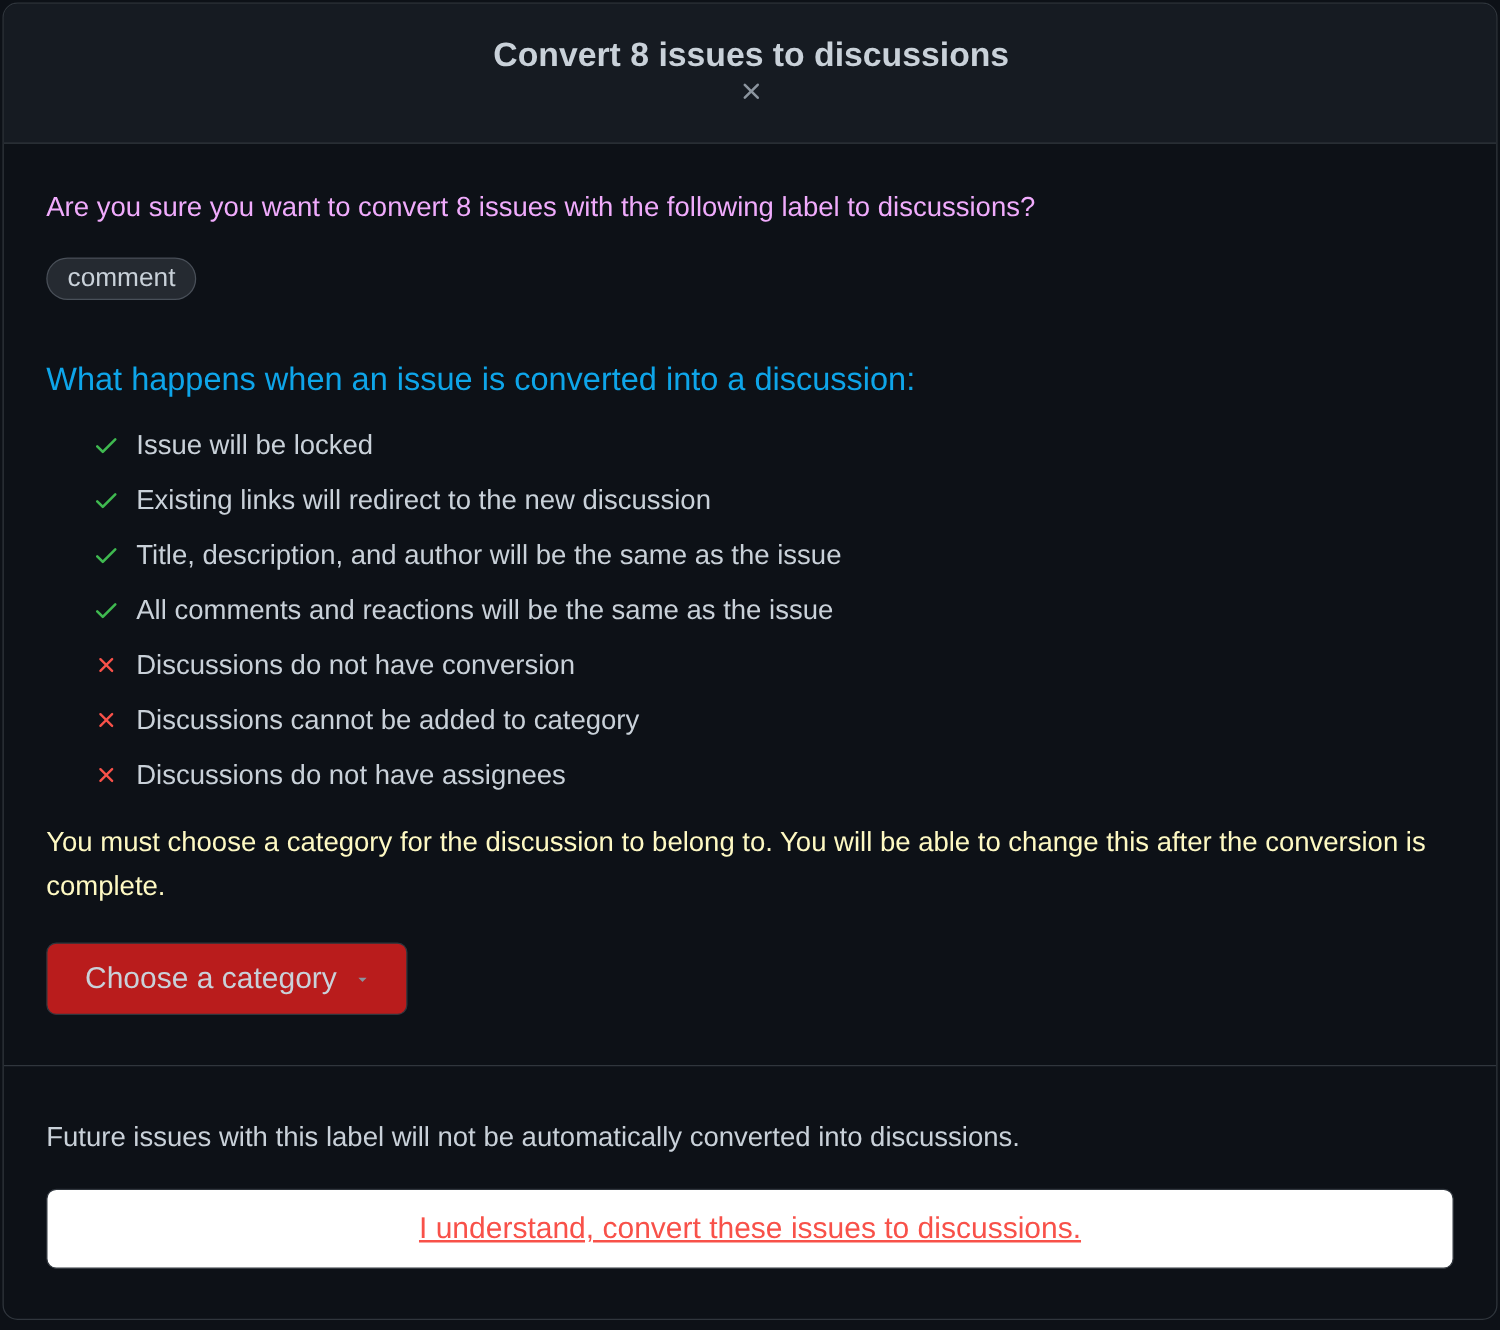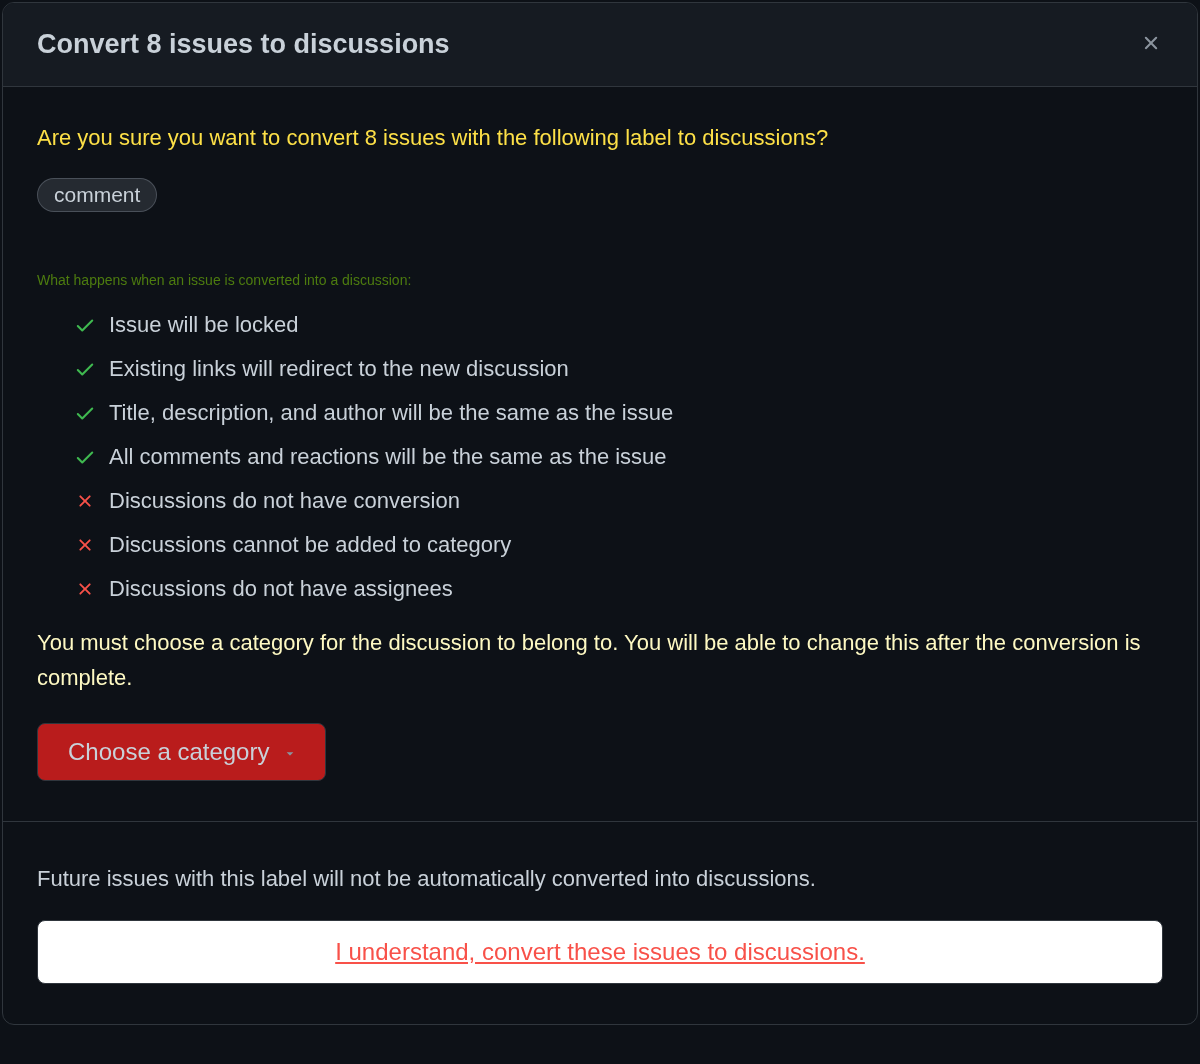--- a/index.html
+++ b/index.html
@@ -22,20 +22,21 @@
       border-radius: 12px;
       overflow: hidden;
     }
     .header {
       display: flex;
       align-items: center;
       justify-content: space-between;
       padding: 26px 32px 26px 34px;
       border-bottom: 1px solid #30363d;
       background: #161b22;
+      flex-direction: column;
     }
     .header-title {
       font-size: 27px;
       font-weight: 600;
       color: #c9d1d9;
     }
     .close-btn {
       width: 28px;
       height: 28px;
       display: flex;
@@ -48,37 +49,37 @@
     }
     .close-btn svg {
       width: 22px;
       height: 22px;
     }
     .body {
       padding: 34px 34px 40px 34px;
     }
     .confirm-text {
       font-size: 22px;
-      color: #fde047;
+      color: #f0abfc;
       line-height: 1.5;
       margin-bottom: 24px;
     }
     .label-chip {
       display: inline-block;
       background: rgba(110, 118, 129, 0.25);
       color: #c9d1d9;
       padding: 4px 16px;
       border-radius: 20px;
       font-size: 21px;
       border: 1px solid rgba(110, 118, 129, 0.5);
     }
     .section-title {
-      font-size: 14px;
-      color: #4d7c0f;
-      margin-top: 60px;
+      font-size: 26px;
+      color: #0ea5e9;
+      margin-top: 48px;
       margin-bottom: 20px;
     }
     .effects-list {
       list-style: none;
       padding-left: 36px;
     }
     .effect-item {
       display: flex;
       align-items: center;
       font-size: 22px;

